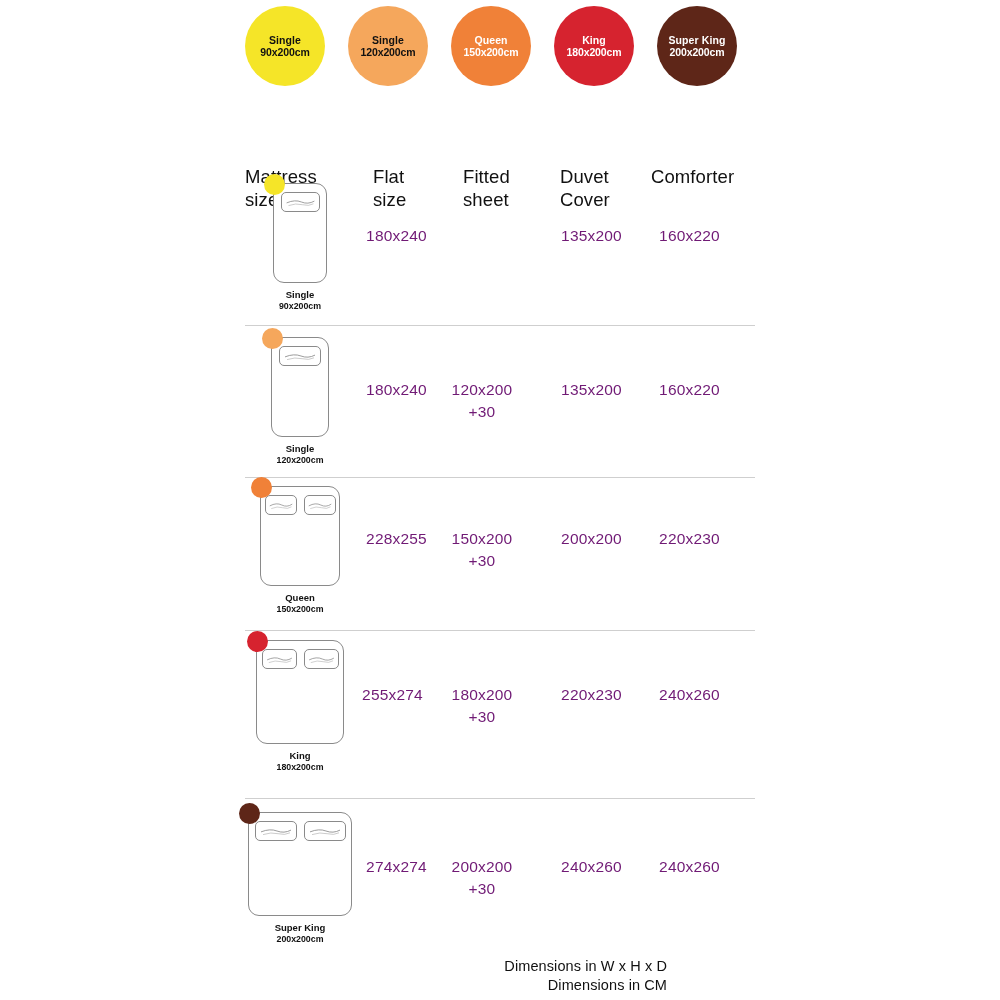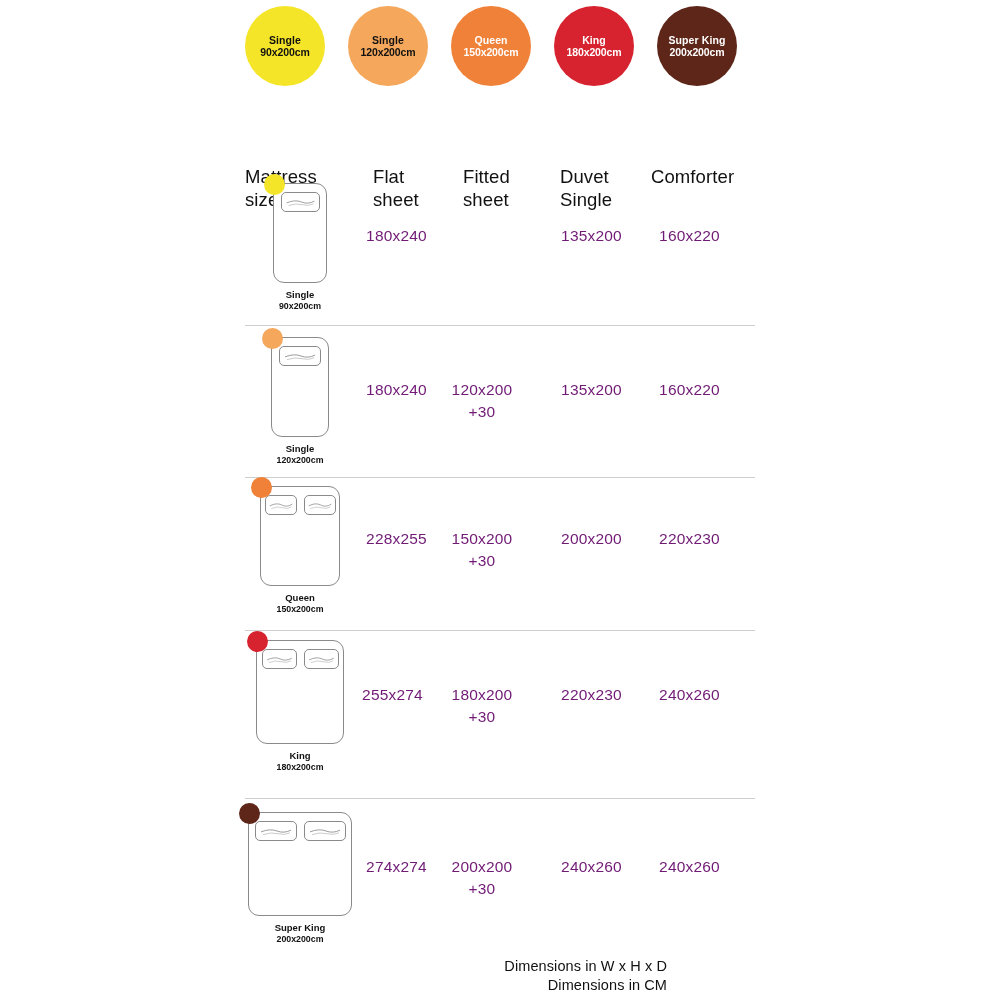--- a/index.html
+++ b/index.html
@@ -114,25 +114,25 @@
       <div class="legend-item" style="left: 412px; background: rgb(94, 38, 24); color: rgb(255, 255, 255);">
         <span class="legend-name">Super King</span>
         <span class="legend-dim">200x200cm</span>
       </div>
     </div>
 
   <div class="headers" id="headers">
       <div class="col-head" style="left: 0px; white-space: pre-line;">Mattress
 size</div>
       <div class="col-head" style="left: 128px; white-space: pre-line;">Flat
-sheet</div>
+size</div>
       <div class="col-head" style="left: 218px; white-space: pre-line;">Fitted
 sheet</div>
       <div class="col-head" style="left: 315px; white-space: pre-line;">Duvet
-Single</div>
+Cover</div>
       <div class="col-head" style="left: 406px; white-space: pre-line;">Comforter</div>
     </div>
 
   <div id="rows">
       <div class="row" style="top: 183px; height: 140px;">
         <div class="bed-cell" style="left: 273px; top: 0px; width: 54px;">
           <div class="bed-wrap" style="width: 54px; height: 100px;">
             <div class="bed" style="width: 54px; height: 100px;">
               <div class="pillow-area">
                 <div class="pillow" style="width: 39px; height: 20px;">

